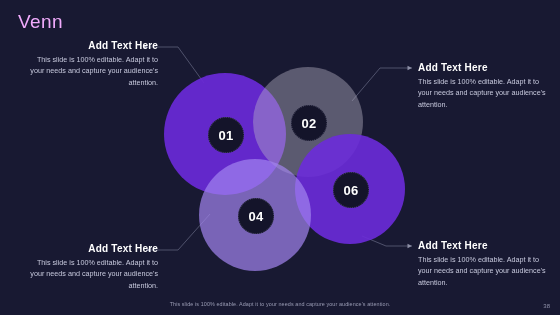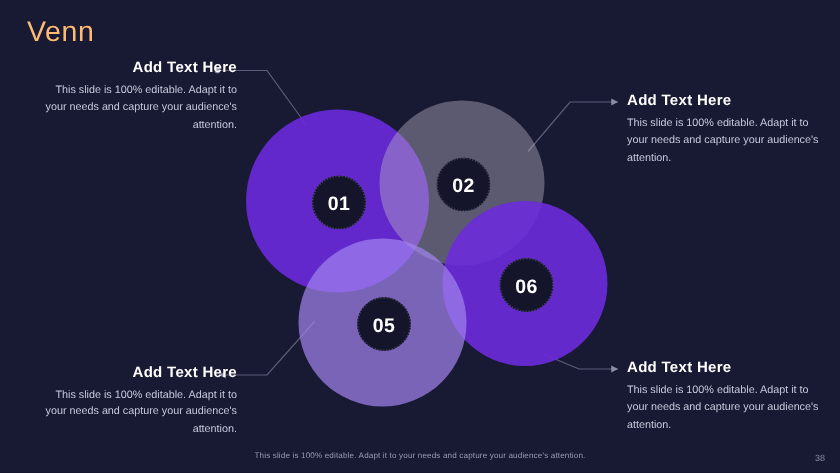--- a/index.html
+++ b/index.html
@@ -19,21 +19,21 @@
   }
 
   
   .slide-title {
     position: absolute;
     left: 18px;
     top: 11px;
     font-size: 19px;
     font-weight: 400;
     letter-spacing: 0.4px;
-    color: #fdba74;
+    color: #f0abfc;
   }
 
   
   .venn-stage {
     position: absolute;
     left: 0;
     top: 0;
     width: 444px;
     height: 315px;
   }
@@ -142,21 +142,21 @@
         <circle cx="225" cy="134" r="61" fill="#6A29D8" fill-opacity="0.92"></circle>
         <circle cx="308" cy="122" r="55" fill="#B9B4C6" fill-opacity="0.42"></circle>
         <circle cx="350" cy="189" r="55" fill="#6B2BDA" fill-opacity="0.90"></circle>
         <circle cx="255" cy="215" r="56" fill="#A384F0" fill-opacity="0.70"></circle>
       </g>
     </svg>
 
     <div class="badge badge-01">01</div>
     <div class="badge badge-02">02</div>
     <div class="badge badge-03">06</div>
-    <div class="badge badge-04">05</div>
+    <div class="badge badge-04">04</div>
   </div>
 
   <div class="callout callout-tl align-right">
     <div class="c-title">Add Text Here</div>
     <div class="c-body">This slide is 100% editable. Adapt it to your needs and capture your audience's attention.</div>
   </div>
 
   <div class="callout callout-tr align-left">
     <div class="c-title">Add Text Here</div>
     <div class="c-body">This slide is 100% editable. Adapt it to your needs and capture your audience's attention.</div>

